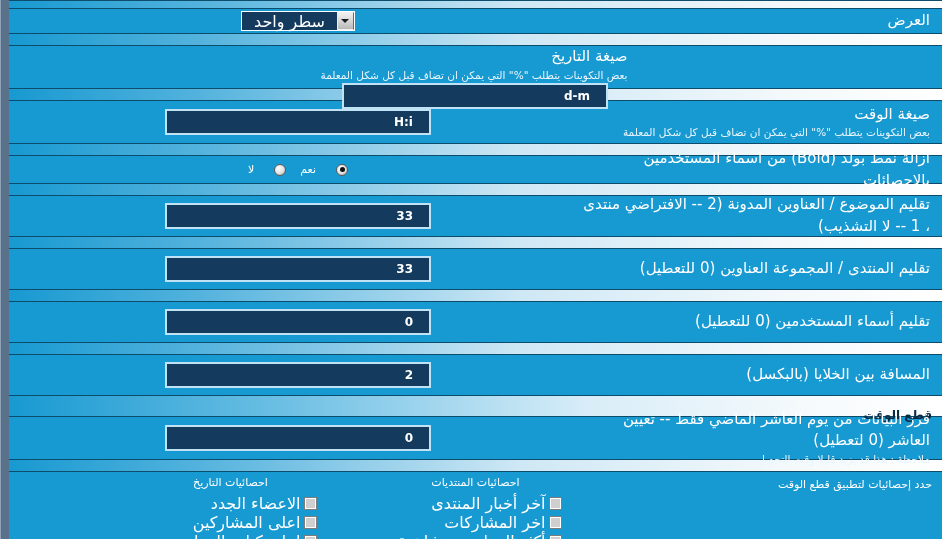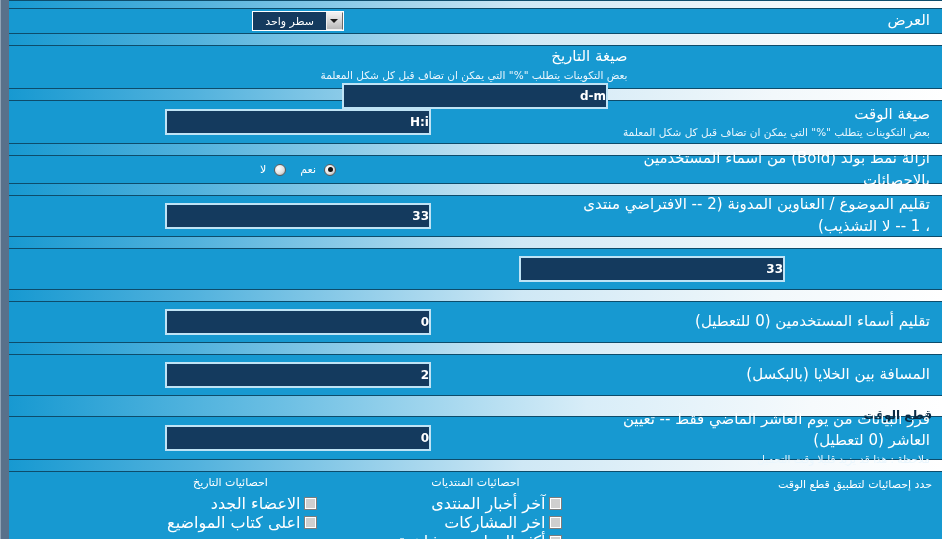--- a/index.html
+++ b/index.html
@@ -65,54 +65,54 @@
     flex:0 0 auto;display:flex;align-items:center;justify-content:center;
   }
 
   
   .tinput{
     width:266px;height:26px;box-sizing:border-box;
     background:#143a5e;
     border:2px solid #bfe3f5;
     color:#ffffff;font-weight:bold;font-size:12px;
     text-align:right;
-    padding:0 0;
+    padding:0 16px;
     display:flex;align-items:center;justify-content:flex-start;
     font-family:"DejaVu Sans","Liberation Sans",sans-serif;
   }
   .tinput .val{width:100%;text-align:right;}
 
   
   .sel{
     display:inline-flex;align-items:stretch;height:20px;
     background:#143a5e;border:1px solid #ffffff;
     box-sizing:border-box;
   }
   .sel .sel-text{
     padding:0 12px;display:flex;align-items:center;
-    color:#ffffff;font-size:11px;white-space:nowrap;
+    color:#ffffff;font-size:16px;white-space:nowrap;
   }
   .sel .sel-arrow{
     width:17px;
     background:linear-gradient(to bottom,#f2f2f2 0%,#d6d6d6 50%,#b9b9b9 100%);
     border-left:1px solid #5a5a5a;
     border:1px solid #efefef;
     border-right:1px solid #6a6a6a;
     display:flex;align-items:center;justify-content:center;
     box-sizing:border-box;
   }
   .sel .sel-arrow i{
     display:block;width:0;height:0;
     border-left:4px solid transparent;border-right:4px solid transparent;
     border-top:4px solid #1a1a1a;
   }
 
   
   .radios{display:flex;align-items:center;gap:14px;}
-  .radio-item{display:flex;align-items:center;gap:8px;}
+  .radio-item{display:flex;align-items:center;gap:20px;}
   .radio-item .lbl{font-size:11px;color:#ffffff;}
   .rdo{
     width:12px;height:12px;border-radius:50%;
     background:radial-gradient(circle at 35% 32%,#ffffff 0%,#e2e2e2 55%,#9a9a9a 100%);
     border:1px solid #5d5d5d;
     box-sizing:border-box;
     display:flex;align-items:center;justify-content:center;
   }
   .rdo.on::after{
     content:"";width:5px;height:5px;border-radius:50%;background:#101010;
@@ -236,20 +236,23 @@
       <div class="control" style="width:560px;justify-content:center;">
         <div class="tinput">
           <span class="val">33</span>
         </div>
       </div>
     </div>
 
     <div class="sep"></div>
 
     <div class="row" style="height:40px;">
+      <div class="label">
+        <span class="title">تقليم المنتدى / المجموعة العناوين (0 للتعطيل)</span>
+      </div>
       <div class="control" style="width:560px;justify-content:center;">
         <div class="tinput">
           <span class="val">33</span>
         </div>
       </div>
     </div>
 
     <div class="sep"></div>
 
     <div class="row" style="height:40px;">
@@ -329,20 +332,26 @@
 
         <div class="opt">
             <div class="opt-inner">
           <span class="cbx"></span>
           <span class="otxt">الاعضاء الجدد</span>
         </div>
           </div>
         <div class="opt">
             <div class="opt-inner">
           <span class="cbx"></span>
+          <span class="otxt">اعلى المشاركين</span>
+        </div>
+          </div>
+        <div class="opt">
+            <div class="opt-inner">
+          <span class="cbx"></span>
           <span class="otxt">اعلى كتاب المواضيع</span>
         </div>
           </div>
 
       </div>
 
     </div>
 
   </div>
 </div>

